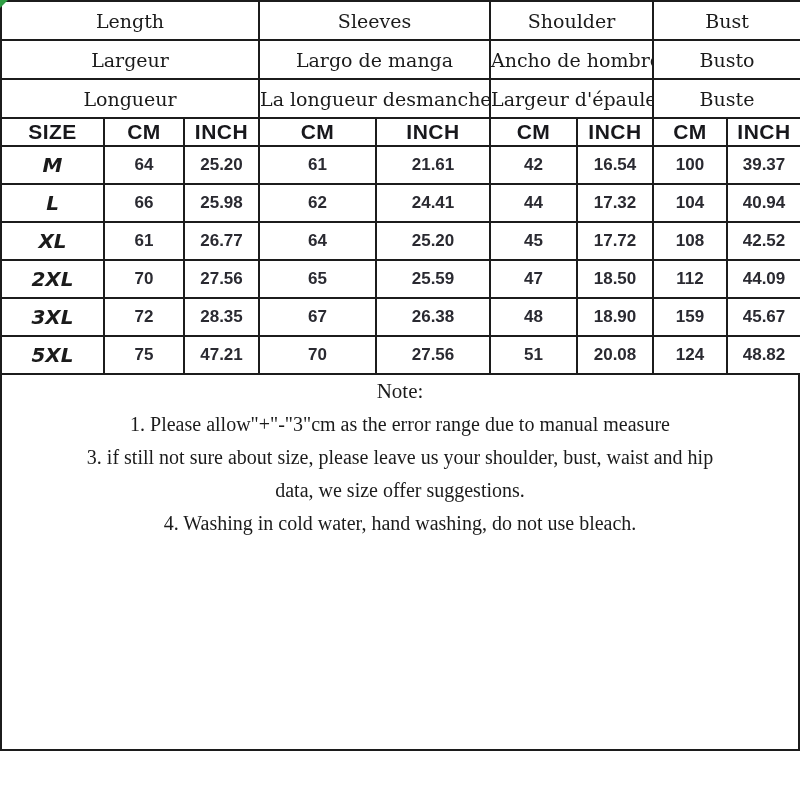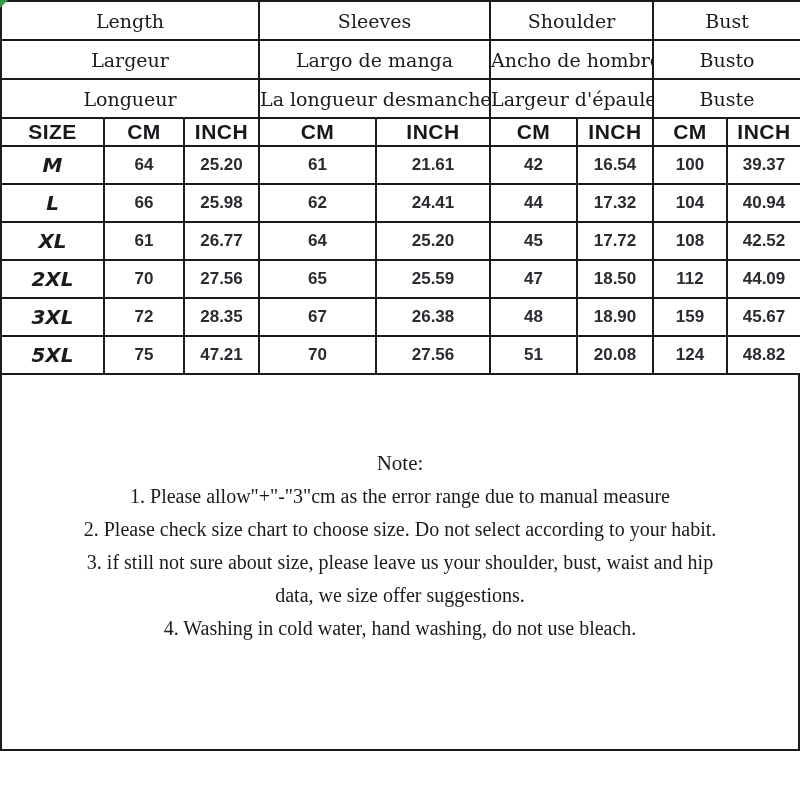--- a/index.html
+++ b/index.html
@@ -57,21 +57,20 @@
     font-weight: 600;
     font-size: 20px;
     color: #1b1b1b;
   }
   .note-box {
     width: 800px;
     height: 376px;
     box-sizing: border-box;
     border: 2px solid #1c1c1c;
     border-top: none;
-    padding-top: 72px;
     text-align: center;
   }
   .note-title {
     font-family: "Liberation Serif", serif;
     font-size: 21px;
     line-height: 33px;
     color: #1b1b1b;
   }
   .note-line {
     font-family: "Liberation Serif", serif;
@@ -195,18 +194,17 @@
         <td>20.08</td>
         <td>124</td>
         <td>48.82</td>
       </tr>
     </tbody>
   </table>
 
   <div class="note-box">
     <div class="note-title">Note:</div>
     <div class="note-line">1. Please allow"+"-"3"cm as the error range due to manual measure</div>
-    <div class="note-line">2. Please check size chart to choose size. Do not select according to your habit.</div>
     <div class="note-line">3. if still not sure about size, please leave us your shoulder, bust, waist and hip</div>
     <div class="note-line">data, we size offer suggestions.</div>
     <div class="note-line">4. Washing in cold water, hand washing, do not use bleach.</div>
   </div>
 </div>
 
 </body></html>

